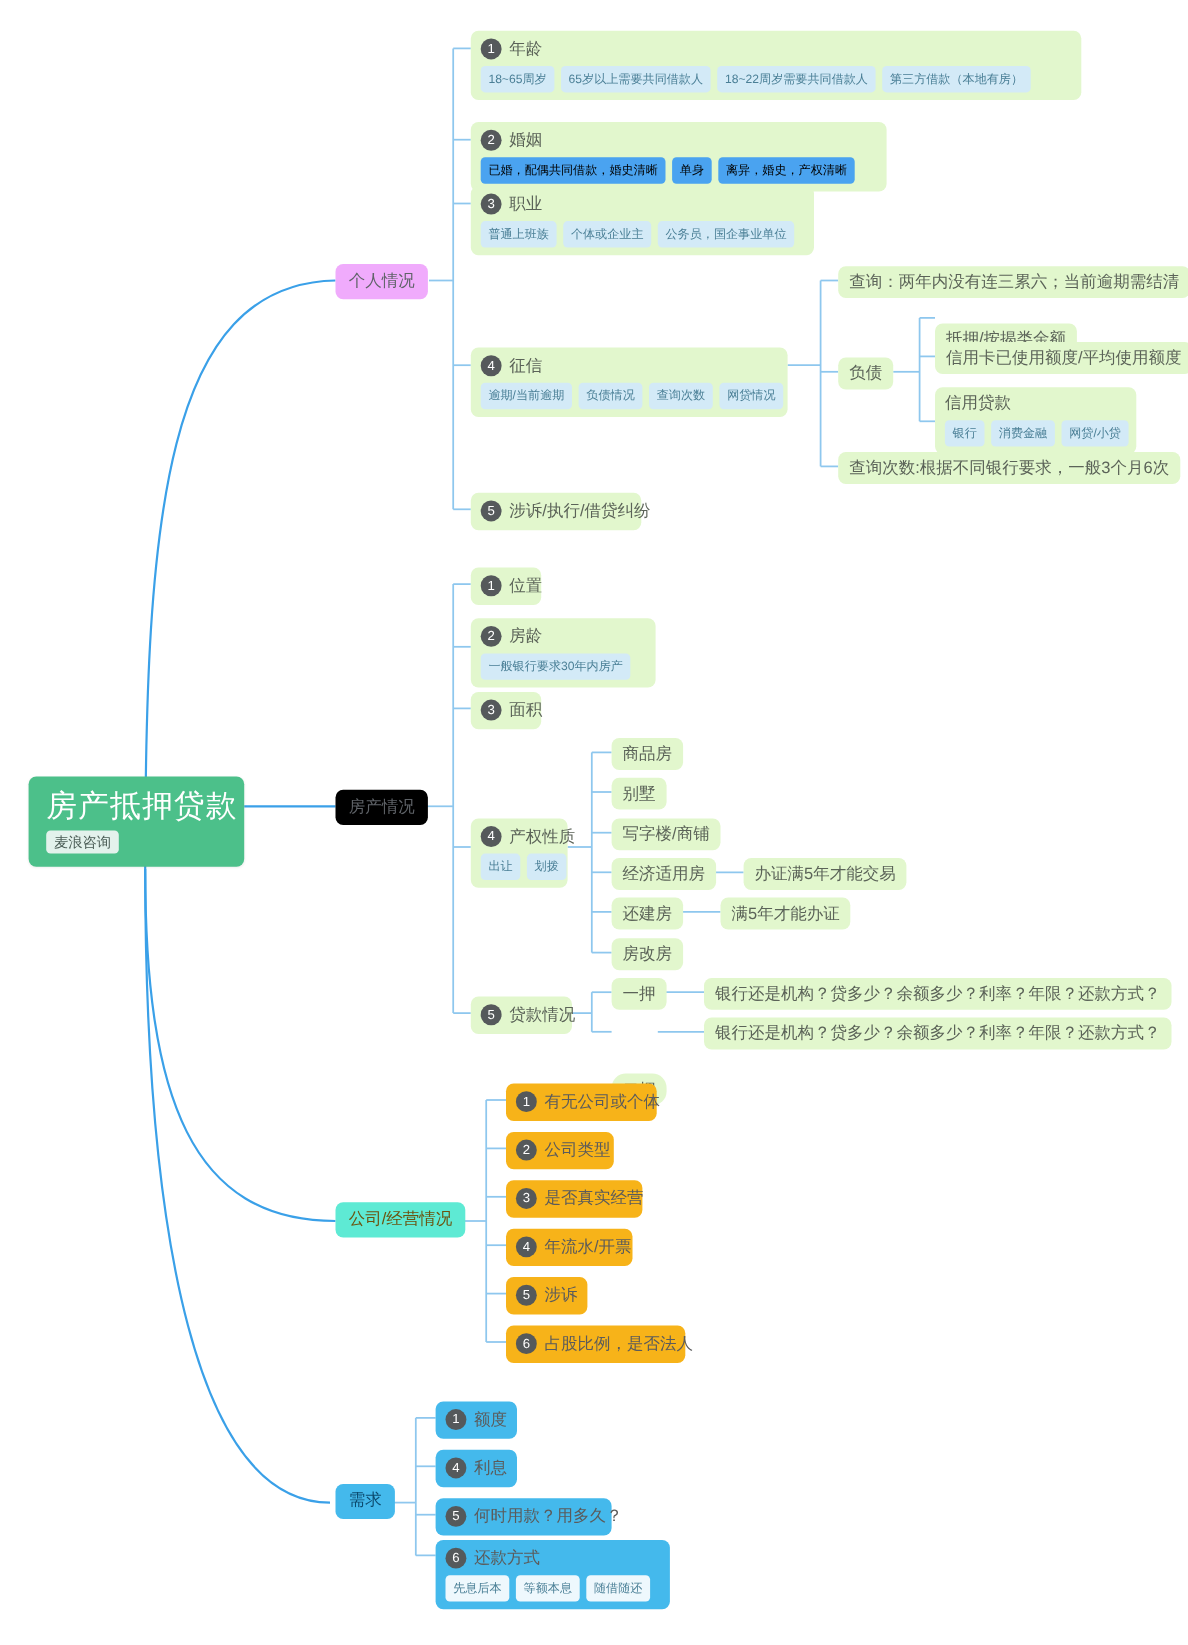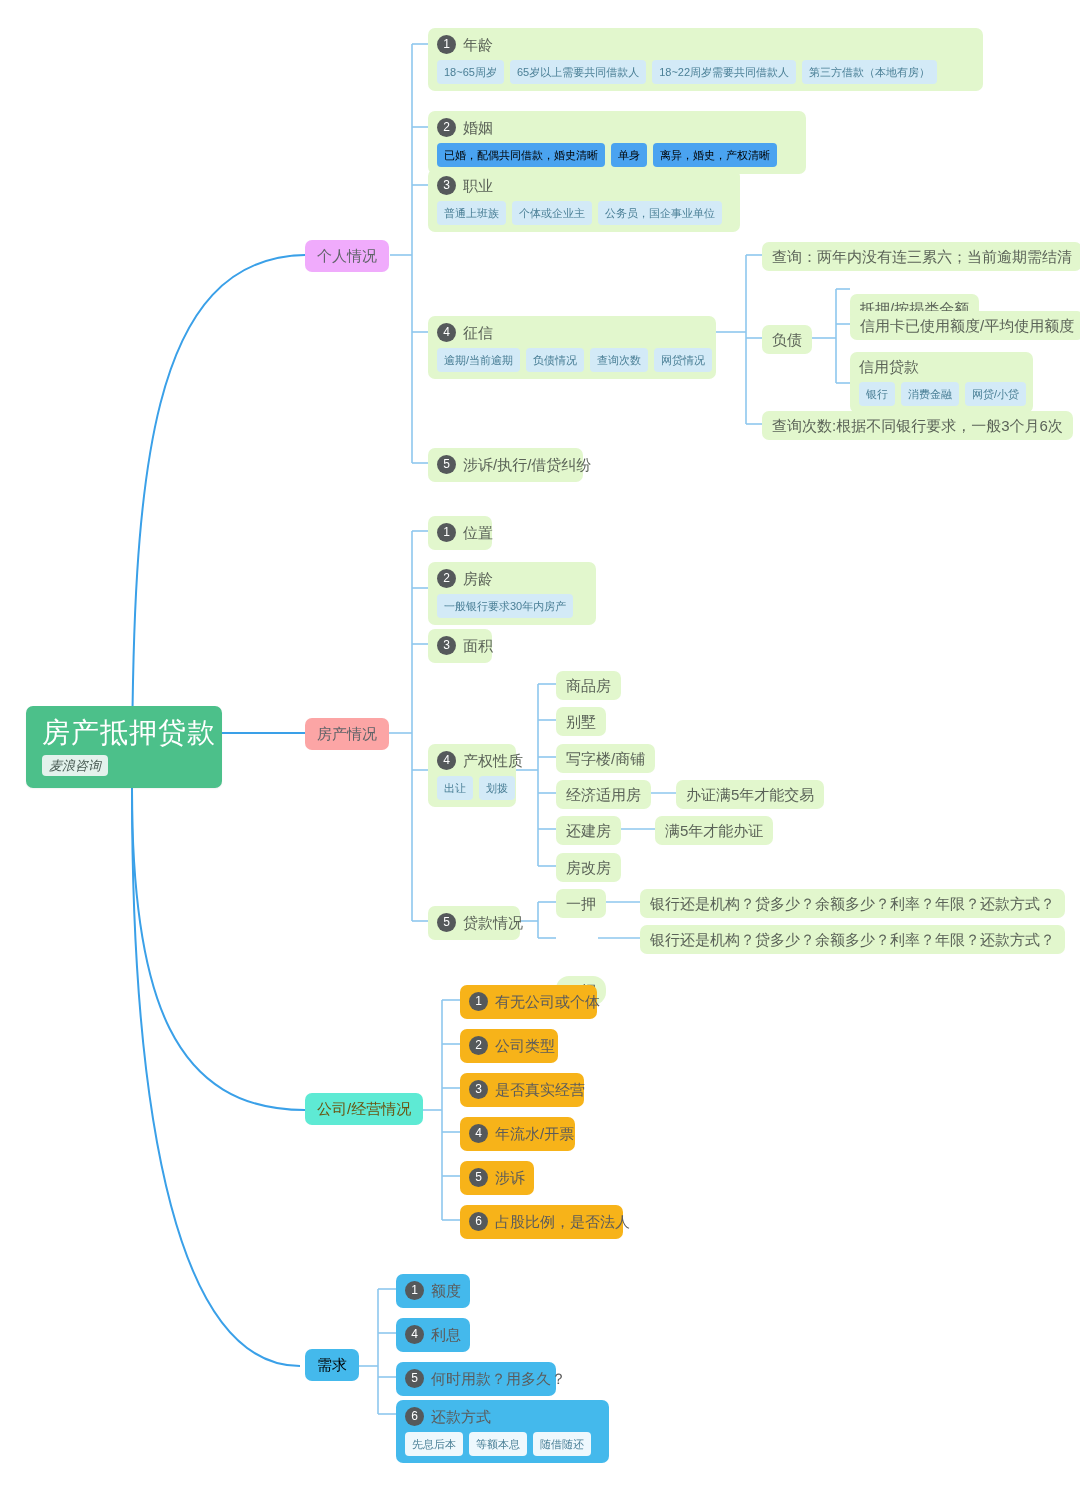--- a/index.html
+++ b/index.html
@@ -23,37 +23,37 @@
     box-sizing:border-box;
     box-shadow:0 1px 2px rgba(0,0,0,.06);
   }
   .root-title{
     color:#ffffff;font-size:28px;line-height:34px;letter-spacing:1px;white-space:nowrap;
   }
   .root-sub{
     display:inline-block;margin-top:5px;
     background:#e3f2ec;color:#4a5c55;
     font-size:13px;line-height:17px;
-    padding:2px 7px;border-radius:4px;white-space:nowrap;font-style:italic;
+    padding:2px 7px;border-radius:4px;white-space:nowrap;
   }
 
   
   .branch{
     position:absolute;
     border-radius:7px;
     padding:6px 12px;
     font-size:15px;line-height:20px;
     white-space:nowrap;
     color:#5f6368;
     box-sizing:border-box;
   }
   .branch.pink{background:#f0abfc;}
-  .branch.purple{background:#fca5a5;}
+  .branch.purple{background:#000000;}
   .branch.orange{background:#5eead4;color:#6b5410;}
-  .branch.cyan{background:#44b9ec;color:#000000;}
+  .branch.cyan{background:#44b9ec;color:#0c4a6e;font-family:Liberation Mono, monospace;}
 
   
   .node{
     position:absolute;
     box-sizing:border-box;
     border-radius:7px;
     padding:6px 11px 7px 9px;
     font-size:15px;line-height:21px;
     white-space:nowrap;
   }

